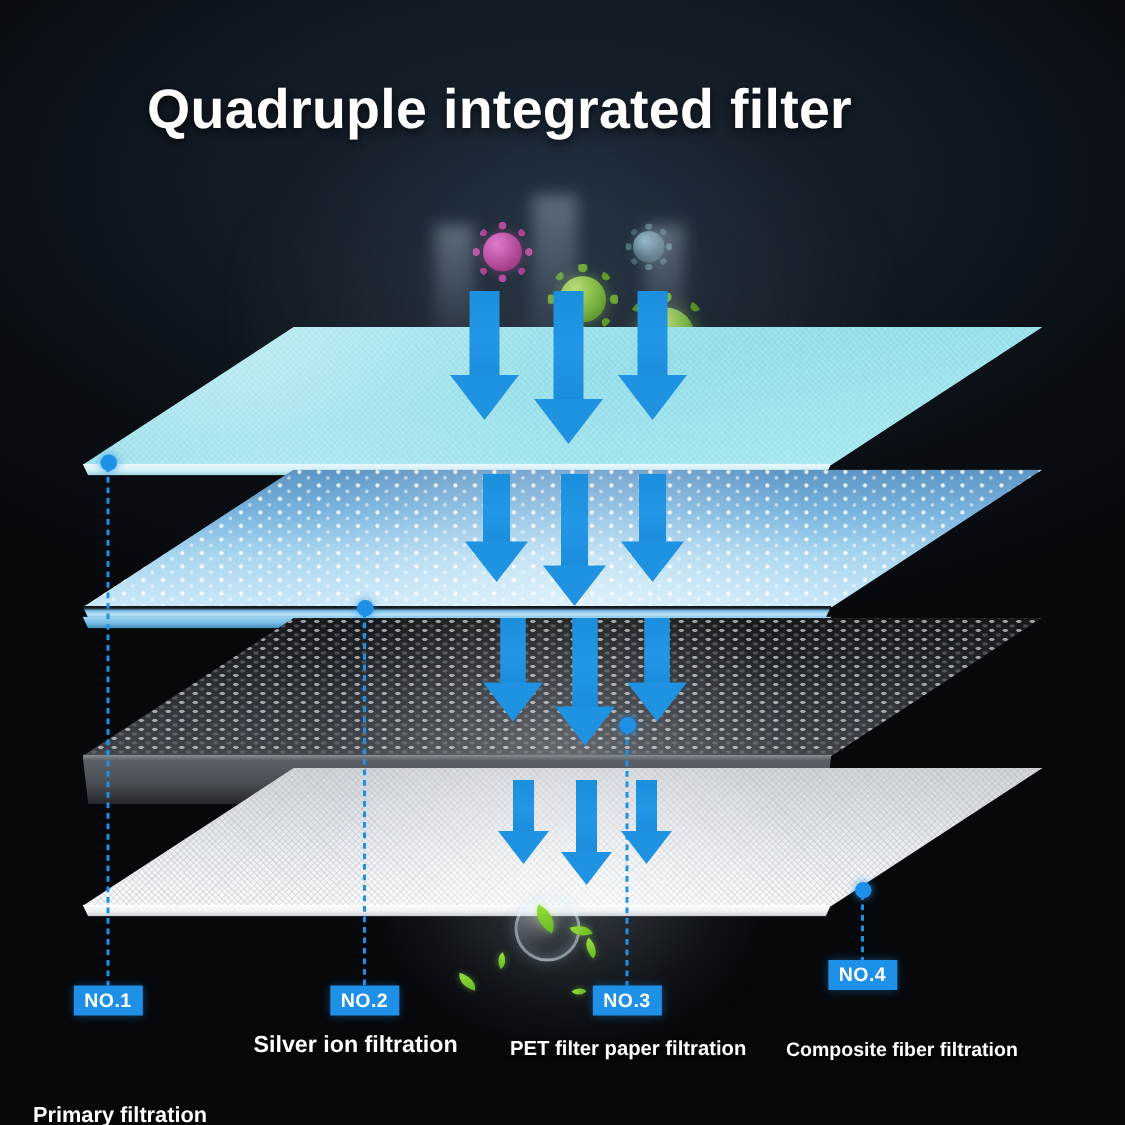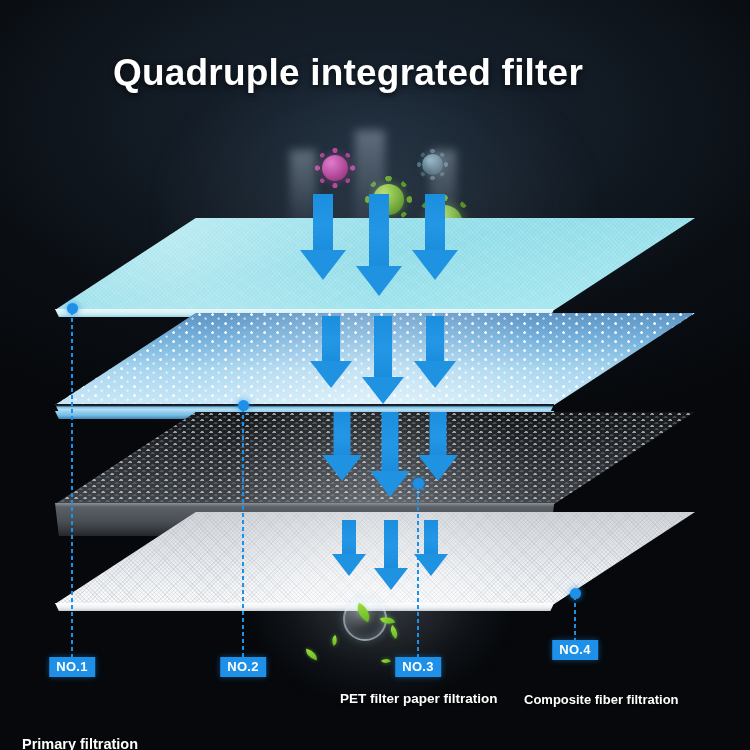--- a/index.html
+++ b/index.html
@@ -14,21 +14,21 @@
       radial-gradient(620px 330px at 375px 120px, #192634 0%, #121a23 38%, #0a0e13 68%, #06080b 100%),
       linear-gradient(180deg,#07090c 0%,#0a0e12 35%,#07090c 70%,#040506 100%);
   }
 
   
   .haze{position:absolute;left:160px;top:60px;width:430px;height:230px;
     background:radial-gradient(ellipse at 50% 65%, rgba(120,145,170,.22), rgba(90,110,135,.07) 55%, rgba(0,0,0,0) 75%);
     filter:blur(10px);pointer-events:none;}
 
   
-  .title{position:absolute;left:16px;top:52px;width:664px;text-align:center;
+  .title{position:absolute;left:1px;top:52px;width:664px;text-align:center;
     color:#fff;font-size:37px;font-weight:bold;letter-spacing:.2px;
     text-shadow:0 2px 6px rgba(0,0,0,.7);}
 
   
   .layer{position:absolute;pointer-events:none;}
   .slab{position:absolute;left:0;top:0;width:640px;height:92px;}
   .face{position:absolute;inset:0;
     clip-path:polygon(22% 0%, 100% 0%, 78% 100%, 0% 100%);}
   .edge{position:absolute;left:0;bottom:-7px;width:640px;height:8px;
     clip-path:polygon(0% 0%, 78% 0%, 77.4% 100%, 0.6% 100%);}
@@ -345,16 +345,17 @@
     <div class="badge" style="left:0px;top:174px;">NO.3</div>
   </div>
 
   <div class="marker" style="left:575px;top:593px;">
     <div class="mdot"></div>
     <div class="mline" style="height:61px;"></div>
     <div class="badge" style="left:0px;top:47px;">NO.4</div>
   </div>
 
   <div class="caption" style="left:22px;top:690px;margin-top:46px;">Primary filtration</div>
+  <div class="caption" style="left:169px;top:688px;font-size:15.5px;">Silver ion filtration</div>
   <div class="caption" style="left:524px;top:692px;font-size:13px;">Composite fiber filtration</div>
   <div class="caption" style="left:340px;top:691px;font-size:13.5px;">PET filter paper filtration</div>
 
 </div>
 
 </body></html>

